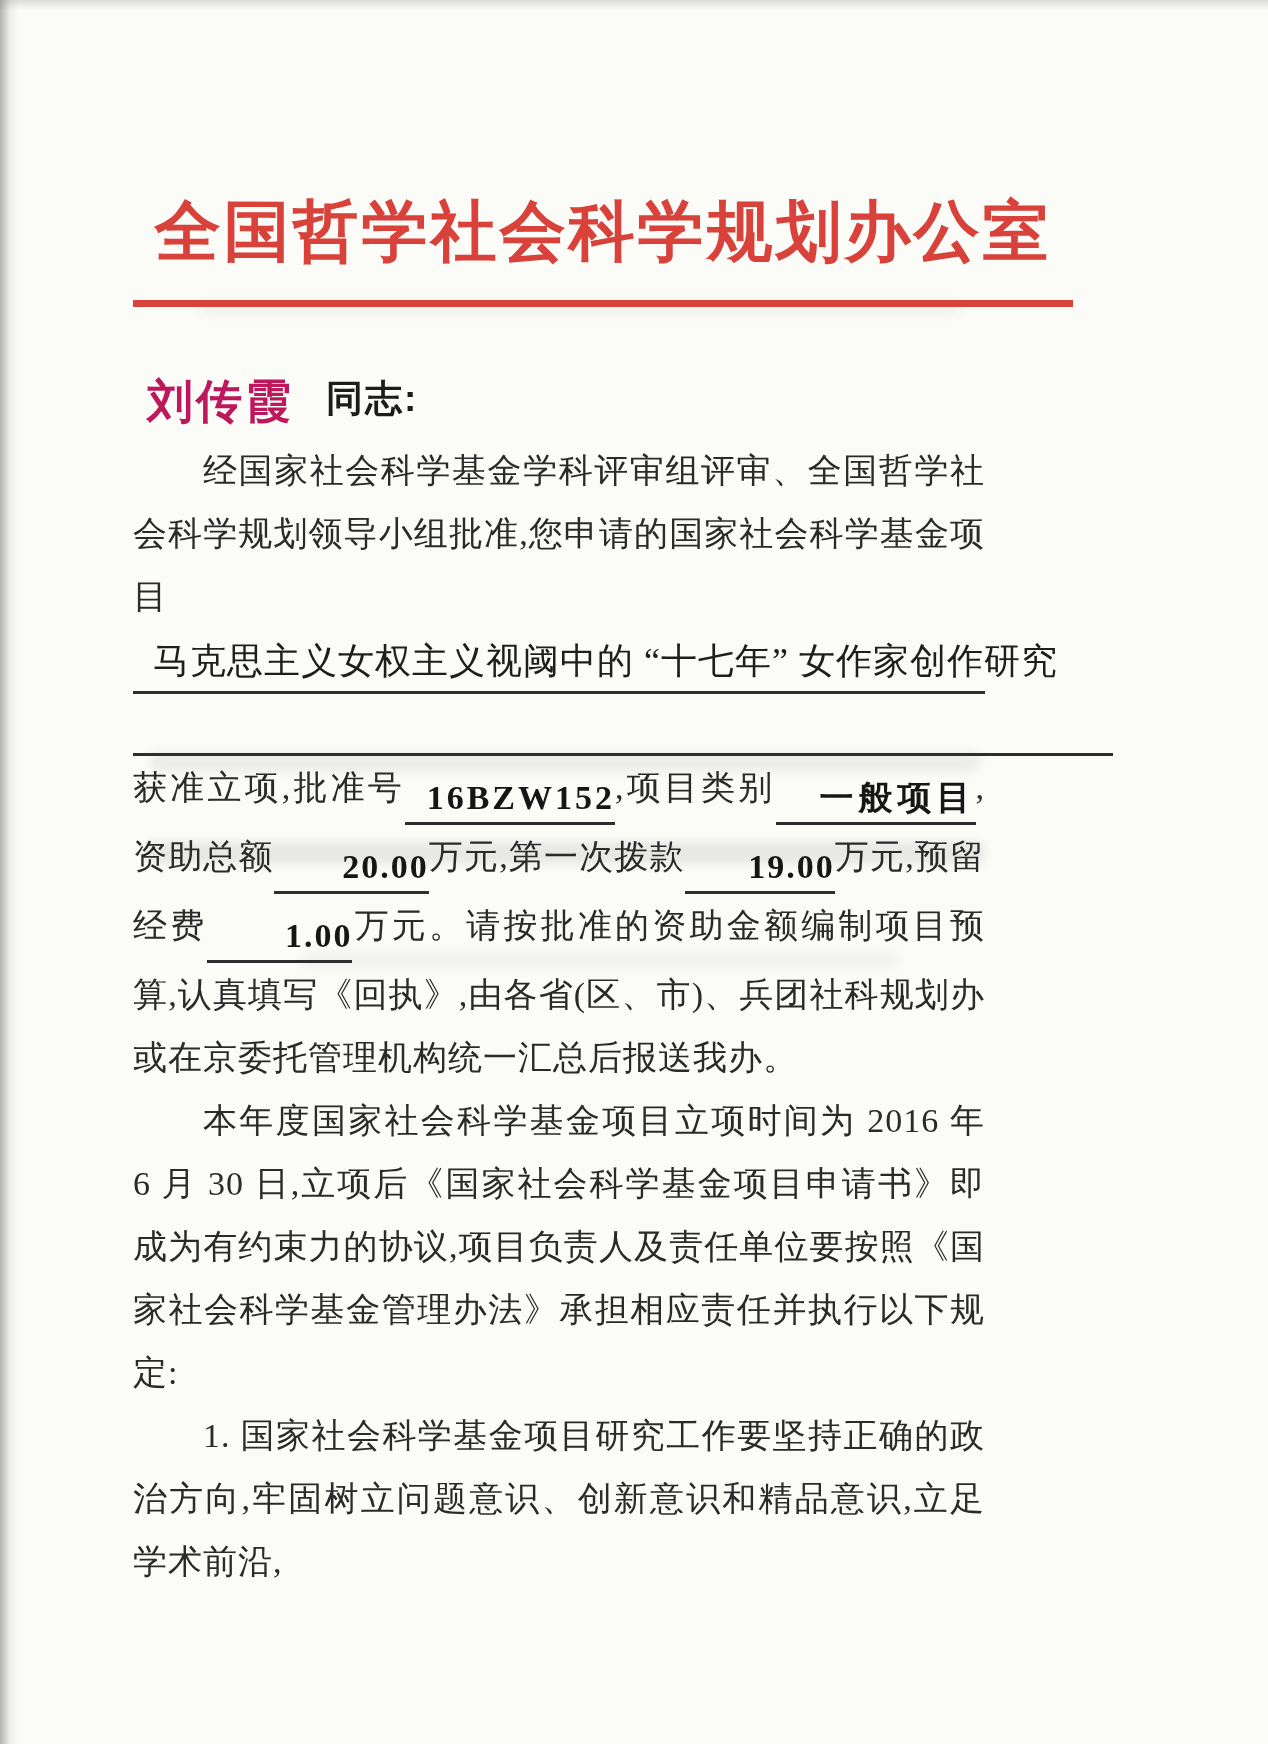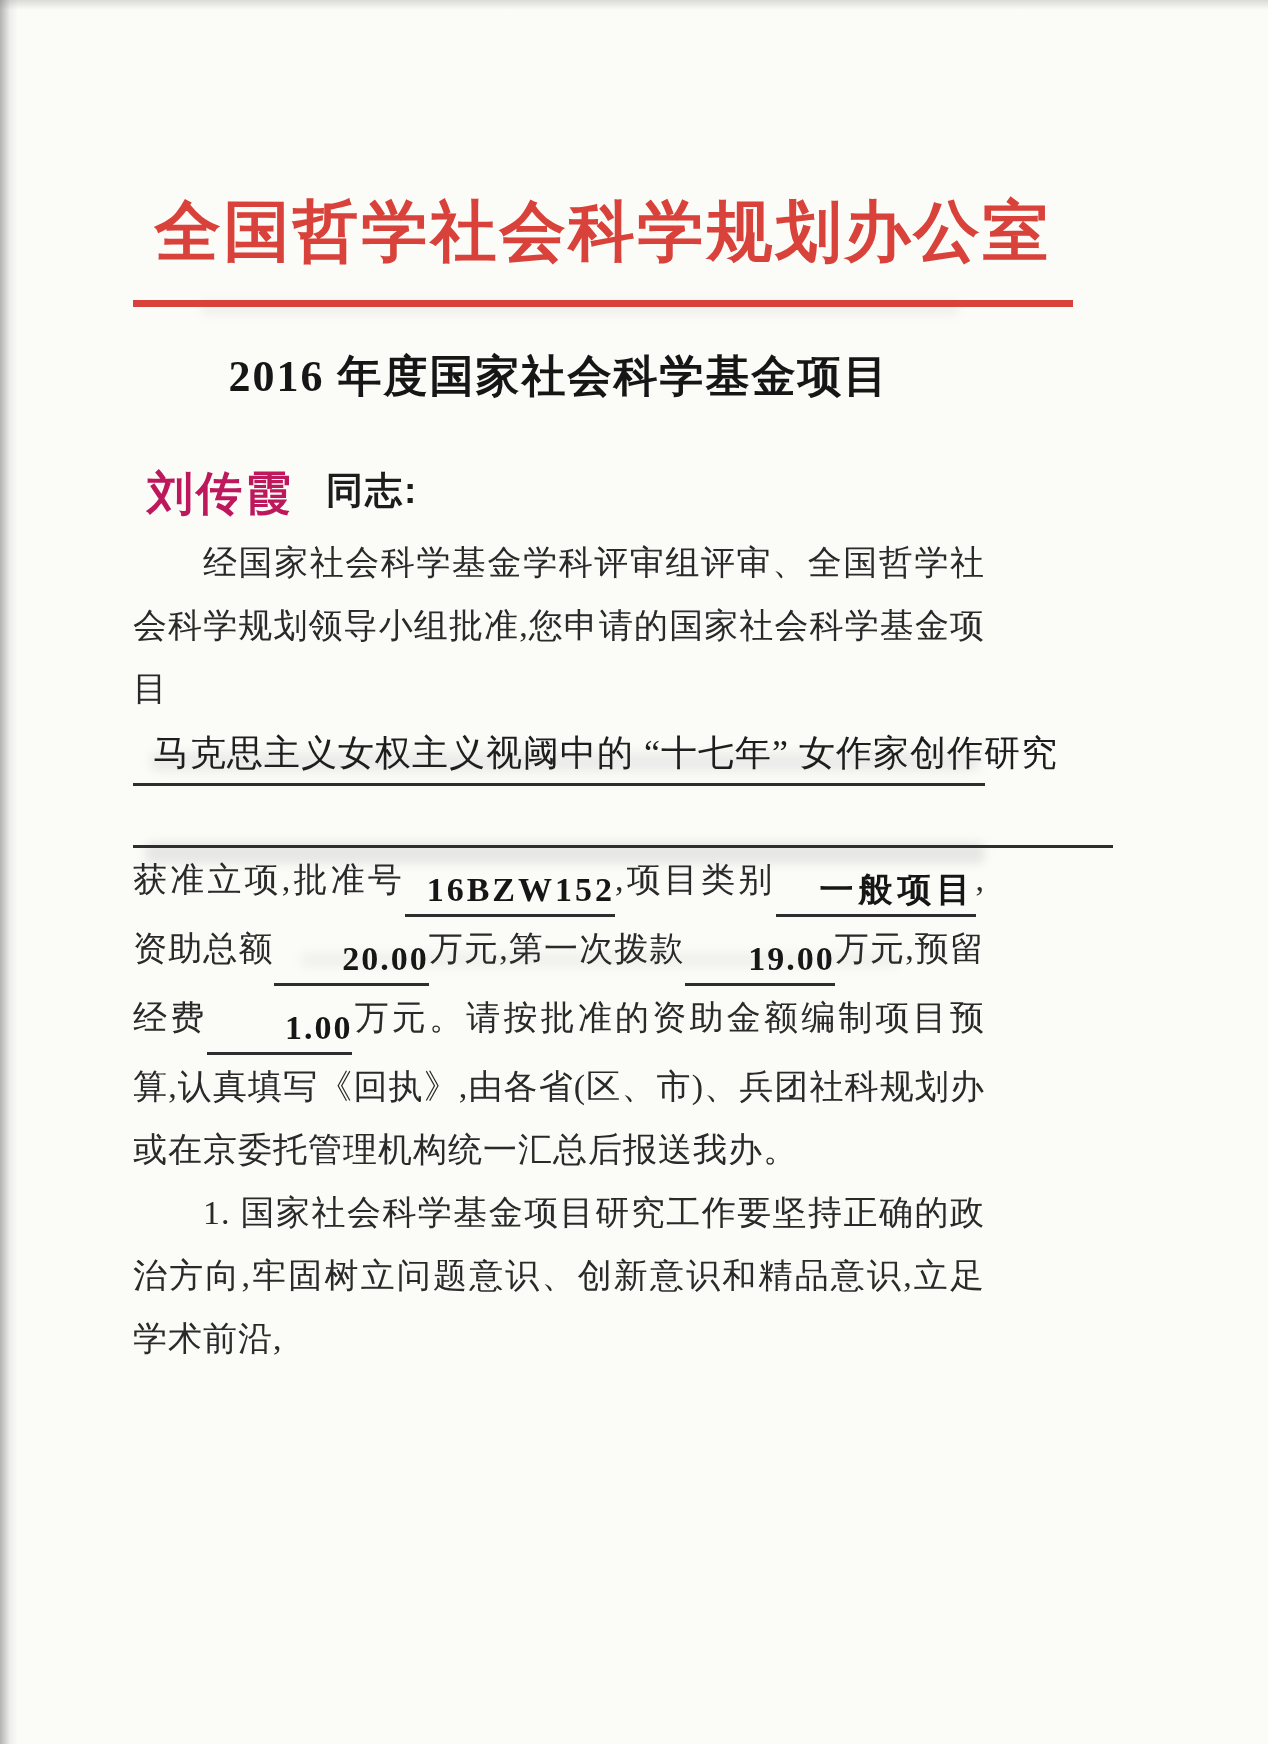--- a/index.html
+++ b/index.html
@@ -112,35 +112,35 @@
   <div class="smudge smudge-2"></div>
   <div class="smudge smudge-3"></div>
 
   <div class="page-inner">
 
     <div class="org-header" style="color: rgb(216, 66, 58);">全国哲学社会科学规划办公室</div>
 
     <div class="red-rule" style="background: rgb(216, 66, 58);"></div>
 
     <div class="doc-title">
-      <div class="line">2016 年度国家社会科学基金项目</div>
     </div>
 
     <div class="salutation">
       <span class="recipient">刘传霞</span>
       <span class="salutation-suffix">同志:</span>
     </div>
 
     <p class="para indent para-first">经国家社会科学基金学科评审组评审、全国哲学社会科学规划领导小组批准,您申请的国家社会科学基金项目</p>
 
     <div class="project-title-line">
       <span class="handwritten">马克思主义女权主义视阈中的 “十七年” 女作家创作研究</span>
     </div>
 
     <div class="blank-underline"></div>
 
     <p class="para"><span>获准立项,批准号</span><span class="fill fill-approval">16BZW152</span><span>,项目类别</span><span class="fill fill-category">一般项目</span><span>,资助总额</span><span class="fill fill-total">20.00</span><span>万元,第一次拨款</span><span class="fill fill-first">19.00</span><span>万元,预留经费</span><span class="fill fill-reserved">1.00</span><span>万元。请按批准的资助金额编制项目预算,认真填写《回执》,由各省(区、市)、兵团社科规划办或在京委托管理机构统一汇总后报送我办。</span></p>
 
+    <p class="para indent">本年度国家社会科学基金项目立项时间为 2016 年 6 月 30 日,立项后《国家社会科学基金项目申请书》即成为有约束力的协议,项目负责人及责任单位要按照《国家社会科学基金管理办法》承担相应责任并执行以下规定:</p>
 
     <p class="para indent">1. 国家社会科学基金项目研究工作要坚持正确的政治方向,牢固树立问题意识、创新意识和精品意识,立足学术前沿,</p>
 
   </div>
 </div>
 
 </body></html>

